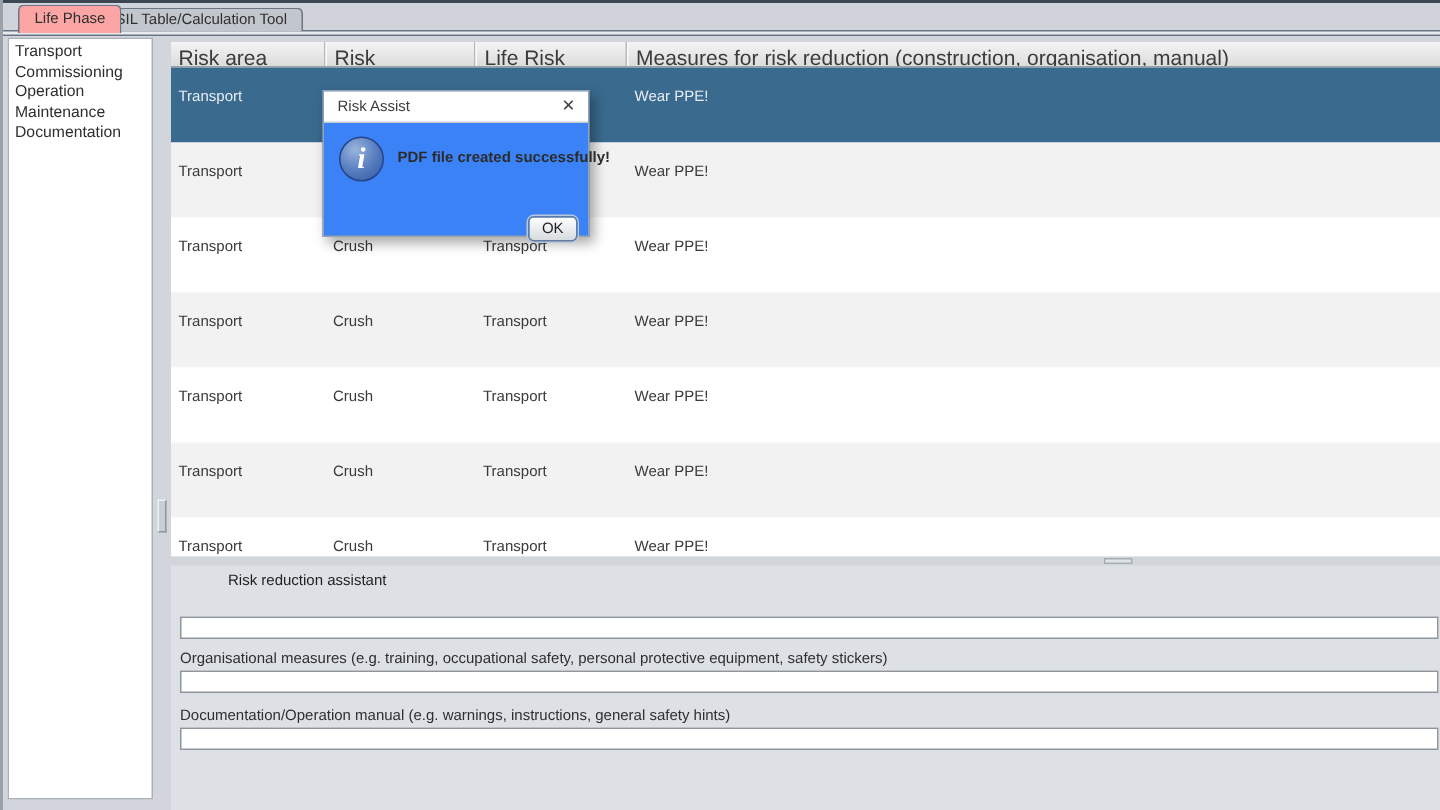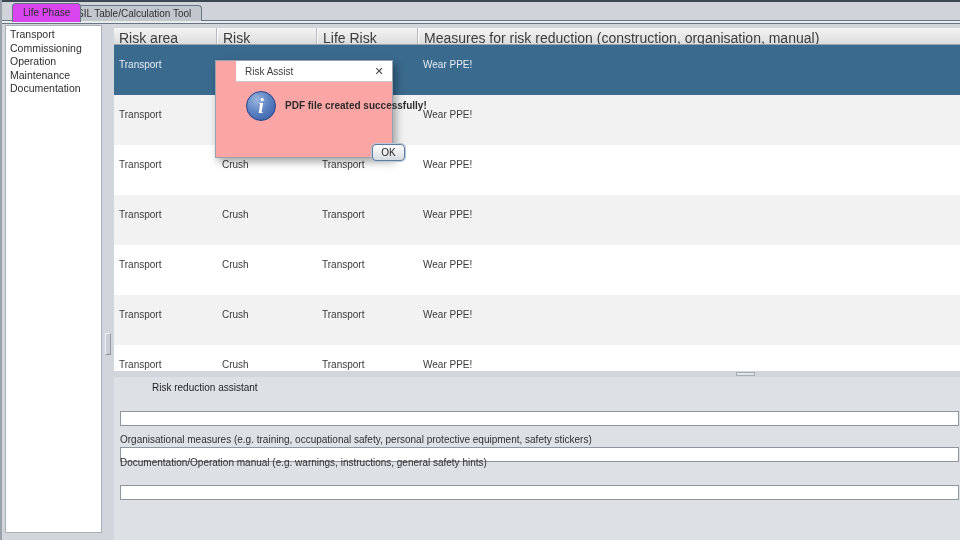--- a/index.html
+++ b/index.html
@@ -12,21 +12,21 @@
     border-left:2px solid #99a1ab;
   }
   
   .top-edge { position:absolute; top:0; left:0; right:0; height:2px; background:#3c4754; }
   
   .tabbar { position:absolute; top:2px; left:0; right:0; height:19px; background:#d0d4da; }
   .tabpane-border { position:absolute; top:20px; left:0; right:0; height:4px;
     background:#e9ecef; border-top:1px solid #697583; border-bottom:1px solid #697583; }
   .tab { position:absolute; font-size:10px; color:#2f2f2f; padding:3px 10px 0 10px;
     border:1px solid #697583; border-bottom:none; border-radius:4px 4px 0 0; cursor:default; white-space:nowrap; }
-  .tab.selected { top:3px; height:19px; background:#d946ef; z-index:5; }
+  .tab.selected { top:3px; height:19px; background:#fca5a5; z-index:5; }
   .tab.unselected { top:5px; height:16px; background:#c2c7cd; z-index:4; padding-top:2px; }
   
   .sidebar { position:absolute; left:3px; top:25px; width:97px; height:508px;
     background:#ffffff; border:1px solid #aab0b8; padding:2px 0 0 4px; }
   .sidebar-item { font-size:10.5px; color:#2e2e2e; line-height:13.5px; white-space:nowrap; }
   
   .vsplit { position:absolute; left:101px; top:25px; width:11px; height:508px; background:#d2d6dc; }
   .vsplit-grip { position:absolute; left:2px; top:308px; width:6px; height:22px;
     background:#c9ced4; border:1px solid; border-color:#f0f2f5 #8e97a1 #8e97a1 #f0f2f5; }
   
@@ -47,24 +47,24 @@
   .hsplit-grip { position:absolute; left:622px; top:1px; width:19px; height:4px;
     background:#e0e4e9; border:1px solid #a7adb5; }
   
   .assistant { position:absolute; left:112px; top:377px; width:848px; height:163px; background:#dde1e6; }
   .assistant-title { position:absolute; left:22px; top:5px; font-size:10px; font-weight:normal; color:#1f1f1f;margin-left:16px; }
   .a-label { position:absolute; left:6px; font-size:10px; color:#2f2f2f; white-space:nowrap; }
   .a-input { position:absolute; left:6px; width:839px; height:15px; background:#ffffff;
     border:1px solid #8f959c; font-size:10px; font-family:"Liberation Sans",sans-serif; padding:0 3px; }
   .lbl1 { top:21px; } .inp1 { top:34px; }
   .lbl2 { top:57px; } .inp2 { top:70px; }
-  .lbl3 { top:80px; } .inp3 { top:108px; }
+  .lbl3 { top:95px; } .inp3 { top:108px; }
   
   .dialog { position:absolute; left:213px; top:60px; width:178px; height:98px; z-index:20;
-    background:#fca5a5; border:1px solid #98a2ad; box-shadow:3px 4px 8px rgba(0,0,0,0.35);padding-left:20px; }
+    background:#3b82f6; border:1px solid #98a2ad; box-shadow:3px 4px 8px rgba(0,0,0,0.35); }
   .dialog-titlebar { height:21px; background:#ffffff; border-bottom:1px solid #c6cbd1;
     display:flex; align-items:center; }
   .dialog-title { font-size:10px; color:#3d3d3d; padding-left:9px; flex:1; }
   .dialog-close { width:20px; height:20px; font-size:11px; color:#444; text-align:center;
     line-height:20px; cursor:default; margin-right:3px; }
   .dialog-body { position:relative; height:76px; }
   .info-icon { position:absolute; left:10px; top:9px; width:30px; height:30px; border-radius:50%;
     background:radial-gradient(circle at 35% 28%, #9ab4dd 0%, #5f84c4 45%, #2d55a0 100%);
     border:1px solid #24448a; color:#ffffff; font-family:"Liberation Serif",serif;
     font-weight:bold; font-style:italic; font-size:20px; text-align:center; line-height:29px; }

